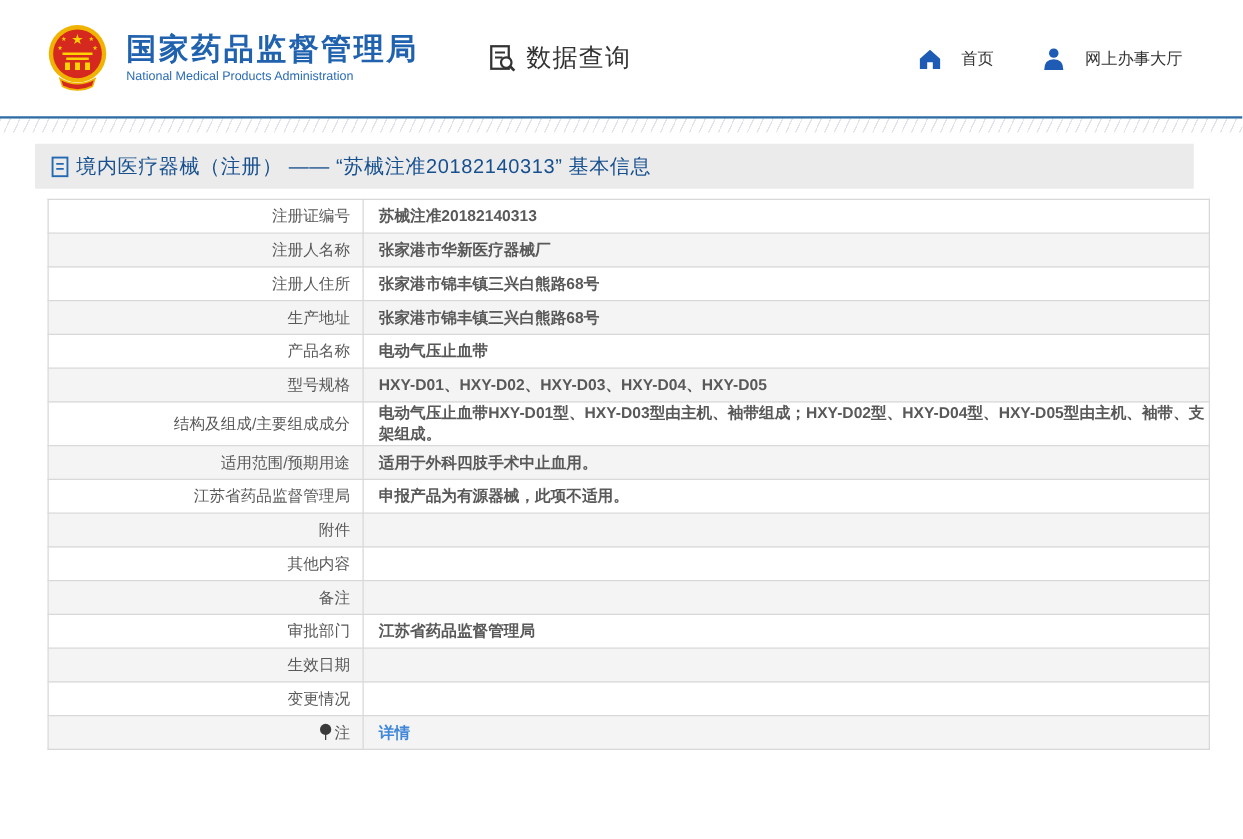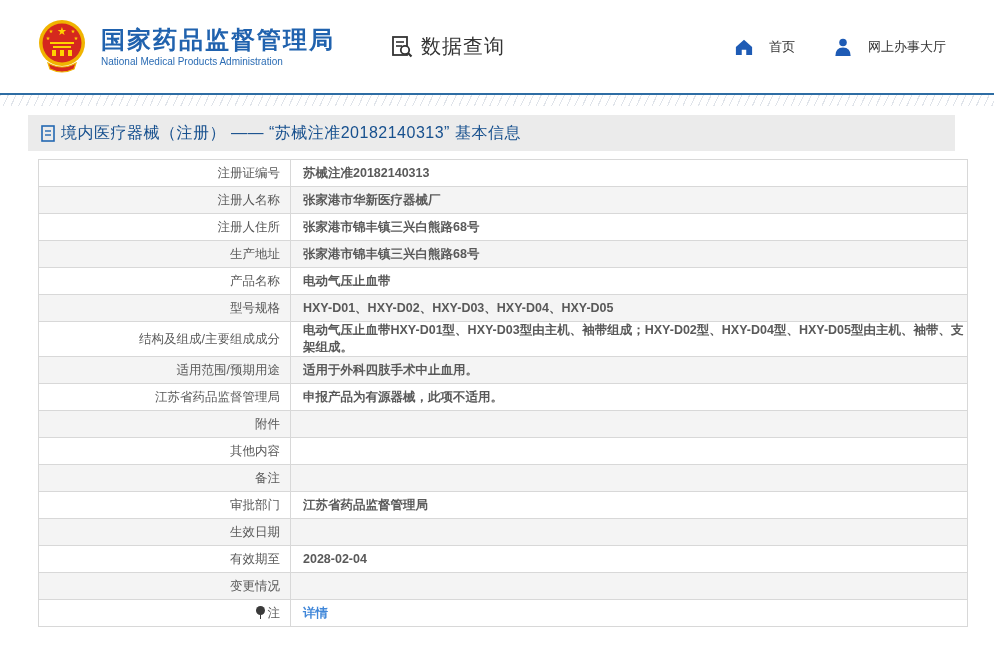--- a/index.html
+++ b/index.html
@@ -173,24 +173,20 @@
     <th><span class="lbl">审批部门</span></th>
     <td>江苏省药品监督管理局</td>
   </tr>
 
 
   <tr>
     <th><span class="lbl">生效日期</span></th>
     <td></td>
   </tr>
 
-  <tr>
-    <th><span class="lbl">有效期至</span></th>
-    <td>2028-02-04</td>
-  </tr>
 
   <tr>
     <th><span class="lbl">变更情况</span></th>
     <td></td>
   </tr>
 
   <tr>
     <th><span class="pin"></span><span class="lbl">注</span></th>
     <td><a href="#" class="detail-link">详情</a></td>
   </tr>

